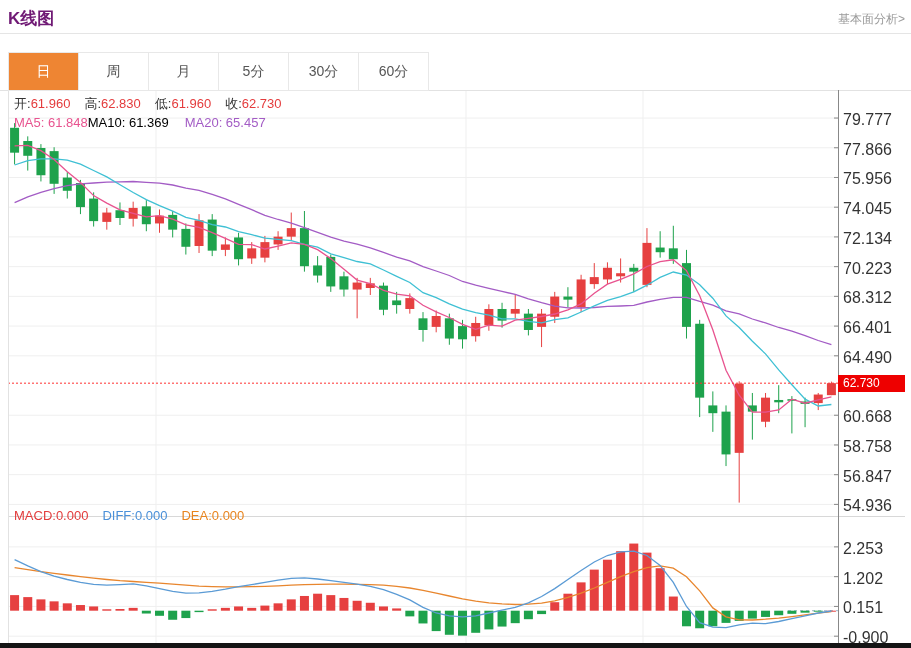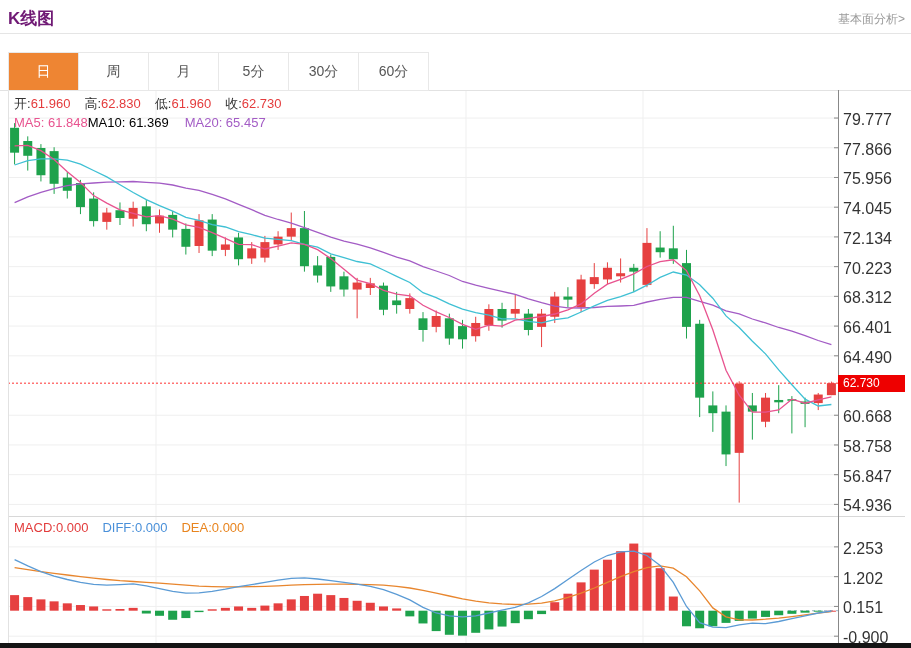--- a/index.html
+++ b/index.html
@@ -13,21 +13,21 @@
   .title-rule{position:absolute;left:0;top:33px;width:911px;height:0;border-top:1px solid #e5e5e5;}
   .tabbar{position:absolute;left:8px;top:52px;display:flex;border:1px solid #e8e8e8;background:#fff;}
   .tab{width:69px;height:37px;line-height:37px;text-align:center;font-size:14px;color:#555;
        border-right:1px solid #e8e8e8;cursor:pointer;background:#fff;}
   .tab:last-child{border-right:none;}
   .tab.active{background:#ee8533;color:#fff;}
   #chart-svg{position:absolute;left:0;top:0;}
   .legend{position:absolute;font-size:13px;white-space:nowrap;z-index:3;}
   #legend-ohlc{left:14px;top:95px;}
   #legend-ma{left:14px;top:115px;}
-  #legend-macd{left:14px;top:520px;}
+  #legend-macd{left:14px;top:508px;}
   .ylab{position:absolute;left:843px;font-size:16px;color:#333;z-index:2;}
   .price-tag{position:absolute;left:838px;width:67px;height:17px;background:#ee0000;color:#fff;
              font-size:12px;line-height:17px;padding-left:5px;box-sizing:border-box;z-index:4;}
   .bottom-bar{position:absolute;left:0;top:643px;width:911px;height:5px;background:#141414;}
 </style>
 </head>
 <body>
 
 <svg id="chart-svg" width="911" height="648">
     <g>

